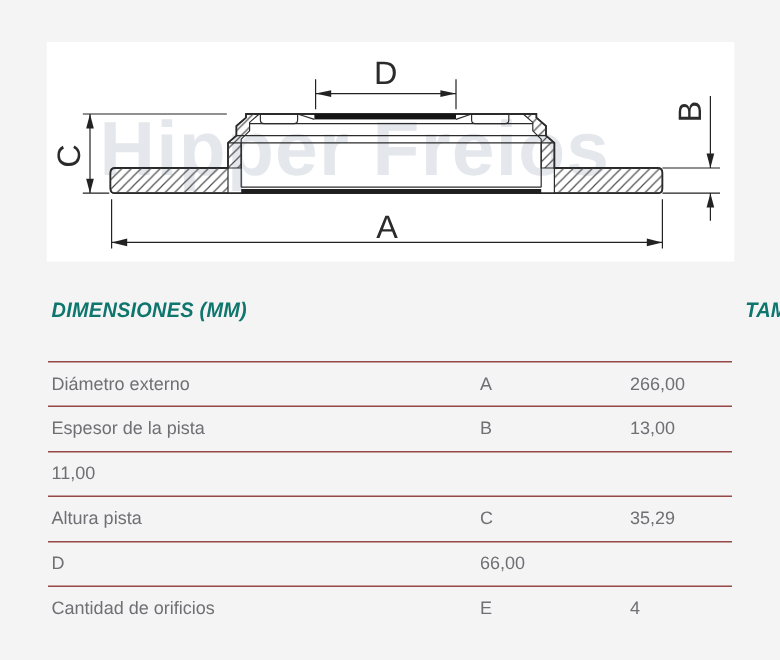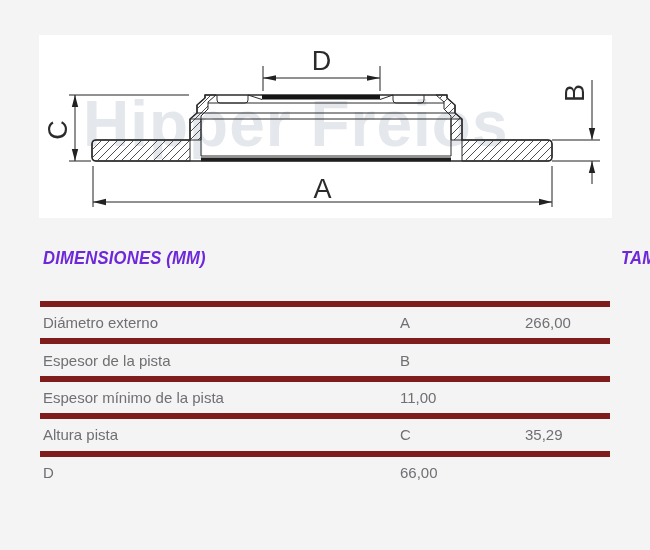--- a/index.html
+++ b/index.html
@@ -21,28 +21,28 @@
     color:#e4e8ec;white-space:nowrap;user-select:none;
   }
   svg.drawing{position:absolute;left:0;top:0;z-index:2;}
   svg.drawing text{font-family:"Liberation Sans",sans-serif;fill:#2b2b2b;}
 
   
   .dim-table{position:absolute;left:40px;top:246px;width:570px;}
   .thead{
     display:grid;grid-template-columns:357px 125px 1fr;align-items:center;
     padding-left:3px;height:24px;
-    color:#6d28d9;font-weight:bold;font-style:italic;font-size:17.5px;gap:48px;
+    color:#0f766e;font-weight:bold;font-style:italic;font-size:17.5px;gap:48px;
   }
   .thead .h{transform:scaleX(.95);transform-origin:left center;letter-spacing:.2px;white-space:nowrap;}
   .rows{margin-top:31px;}
   .row{
     display:grid;grid-template-columns:357px 125px 1fr;align-items:center;
     padding-left:3px;height:37.4px;box-sizing:border-box;
-    border-top:6px solid #7f1d1d;
+    border-top:1px solid #7f1d1d;
     color:#6f6f74;font-size:15px;
   }
   .row span{white-space:nowrap;}
 </style>
 </head>
 <body>
 
 <div class="page">
 
   <div class="panel">
@@ -117,30 +117,35 @@
     </div>
     <div class="rows">
       <div class="row">
         <span>Diámetro externo</span>
         <span>A</span>
         <span>266,00</span>
       </div>
       <div class="row">
         <span>Espesor de la pista</span>
         <span>B</span>
+        <span>13,00</span>
       </div>
       <div class="row">
-        <span>Espesor mínimo de la pista</span>
         <span>11,00</span>
       </div>
       <div class="row">
         <span>Altura pista</span>
         <span>C</span>
         <span>35,29</span>
       </div>
       <div class="row">
         <span>D</span>
         <span>66,00</span>
       </div>
+      <div class="row">
+        <span>Cantidad de orificios</span>
+        <span>E</span>
+        <span>4</span>
+      </div>
     </div>
   </div>
 
 </div>
 
 </body></html>

